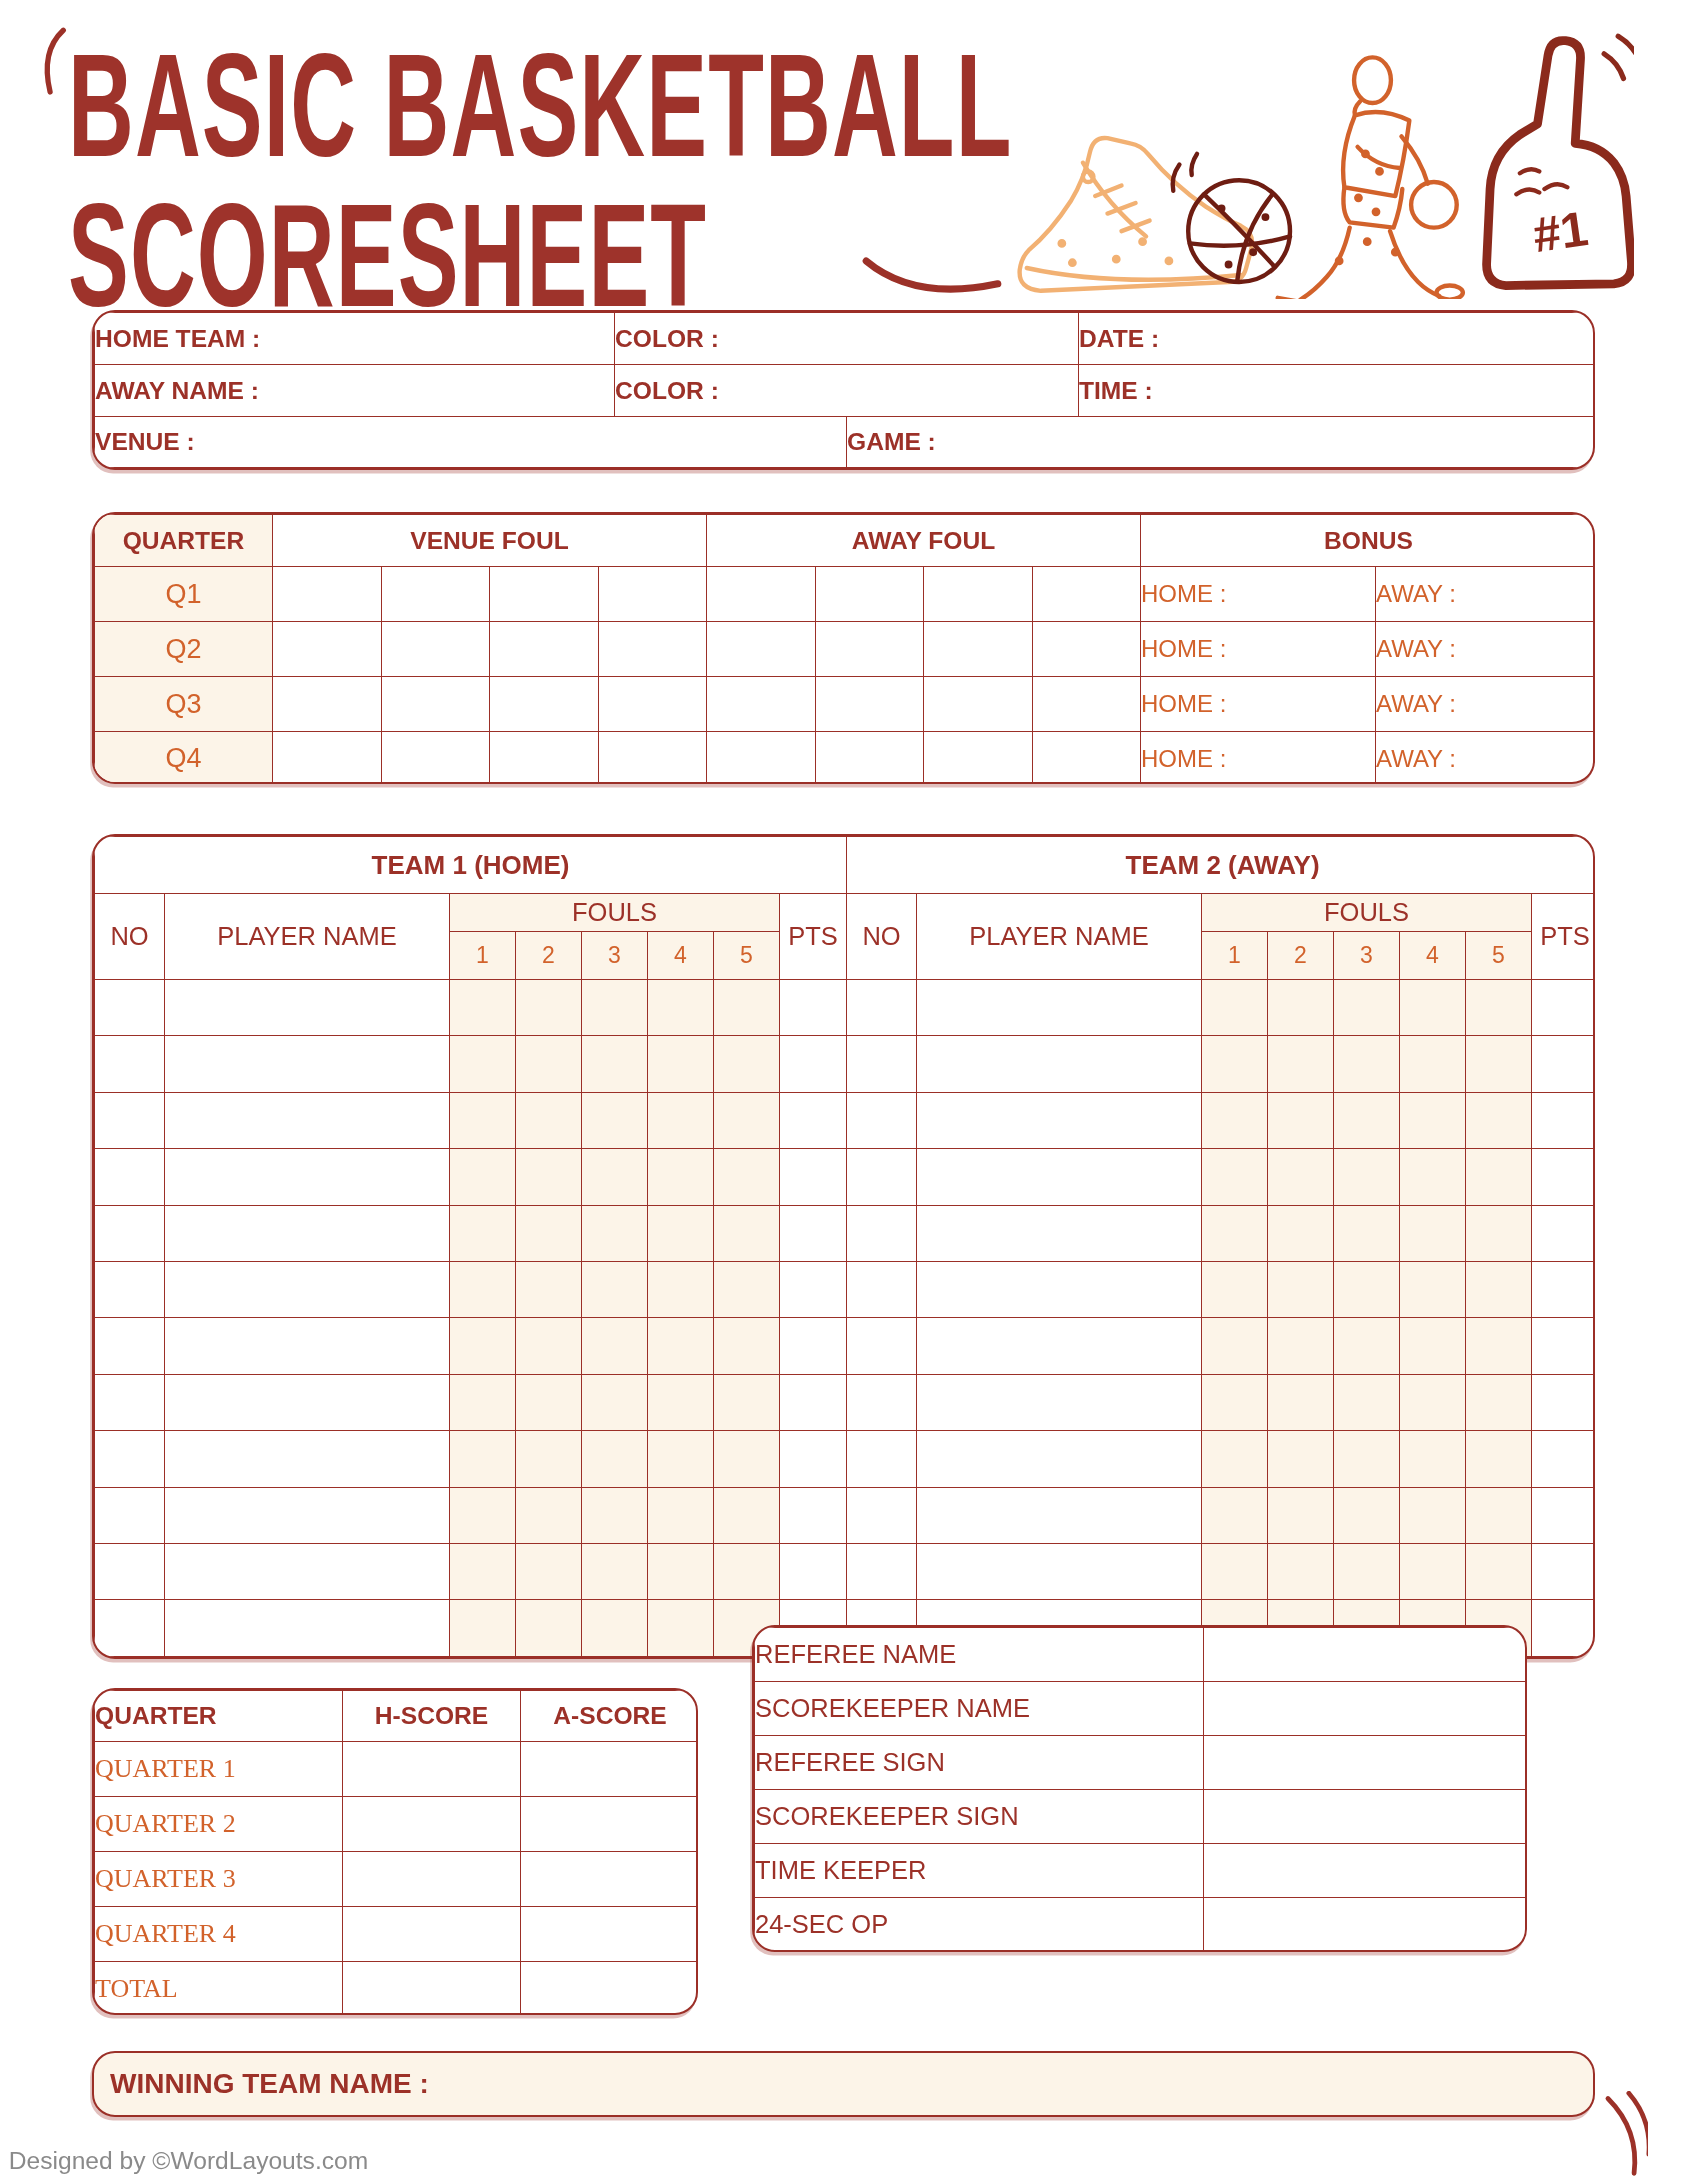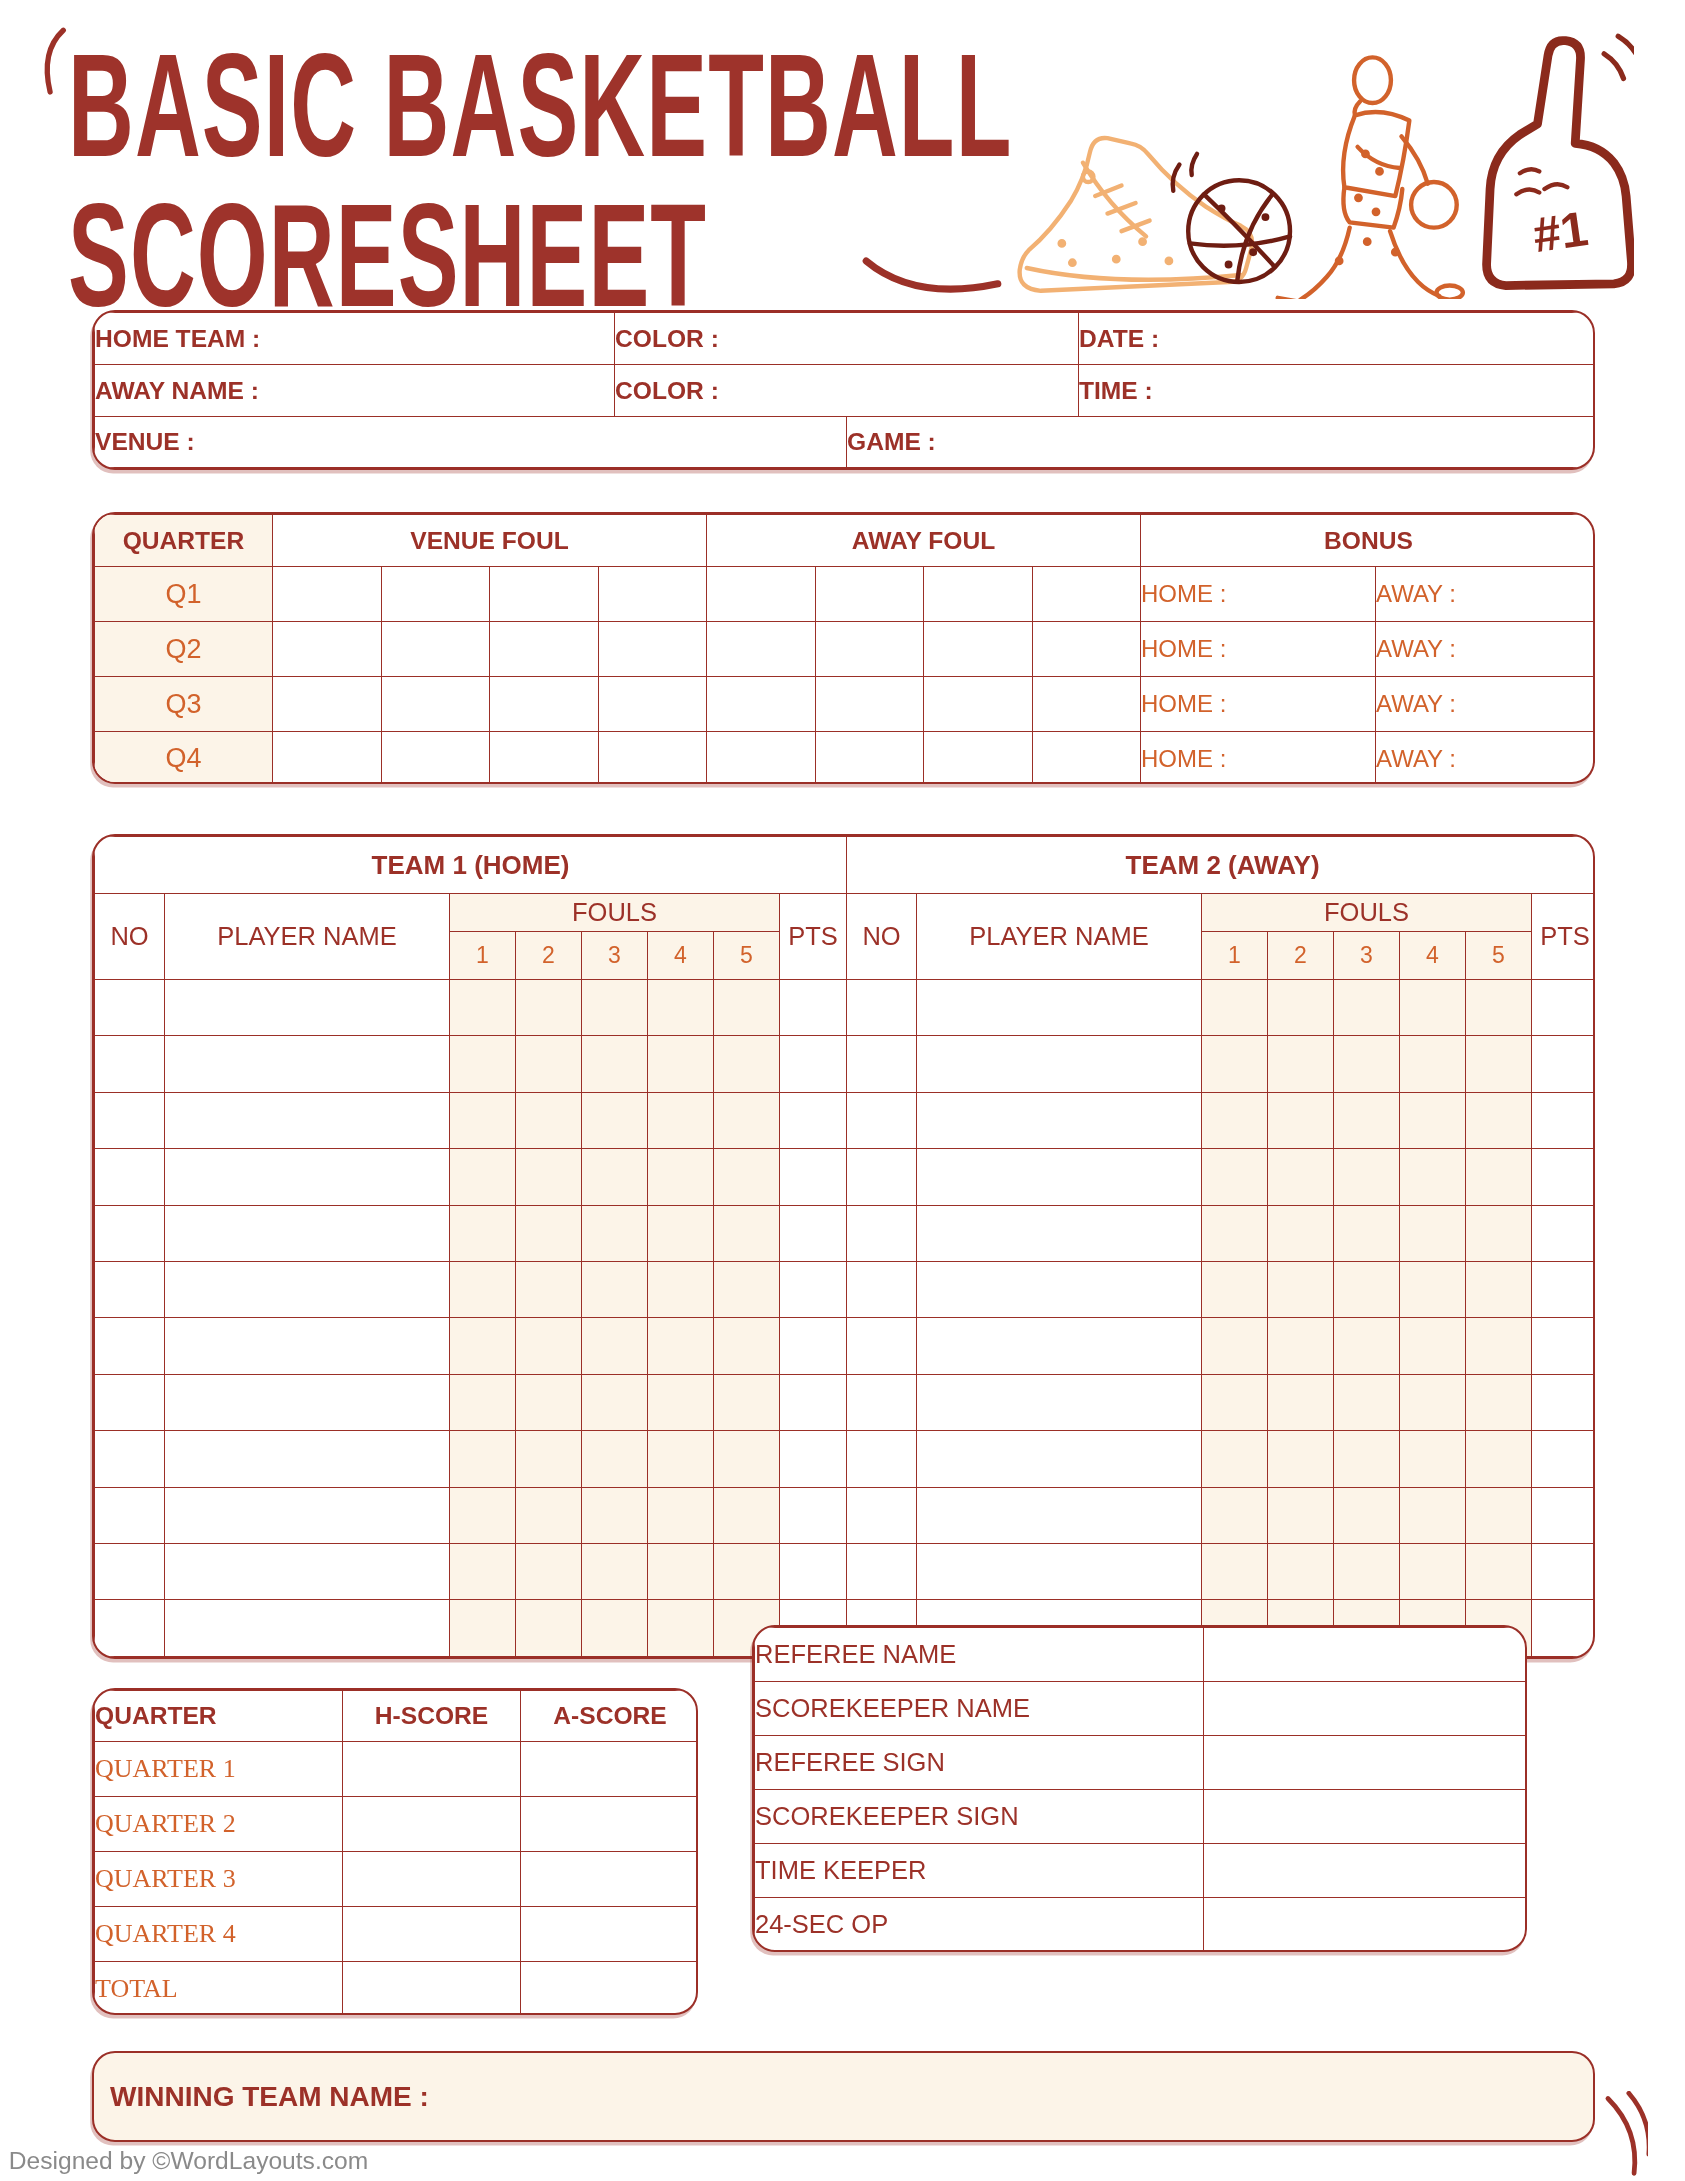--- a/index.html
+++ b/index.html
@@ -34,21 +34,21 @@
   .qcell{color:var(--orange);font-size:27px;text-align:center;}
   .bonus{color:var(--orange);font-size:24px;padding-left:12.3px;}
   .teamhdr{font-weight:bold;color:var(--maroon);font-size:26px;text-align:center;}
   .sub{color:var(--maroon);font-size:25.5px;text-align:center;}
   .fouls-lbl{color:var(--maroon);font-size:25.5px;text-align:center;margin-left:24px;}
   .num{color:var(--orange);font-size:23px;text-align:center;}
   .orow{color:var(--orange);font-size:26px;padding-left:12.3px;font-family:Liberation Serif, serif;}
   .offlbl{color:var(--maroon);font-size:25.5px;padding-left:12.3px;}
   .roster tbody tr.datarow{height:56px;}
 
-  .winning{position:absolute;left:92px;top:2051px;width:1503px;height:91px;
+  .winning{position:absolute;left:92px;top:2051px;width:1503px;height:66px;
     border:2.6px solid var(--border);border-radius:23px;background:var(--cream);
     display:flex;align-items:center;box-shadow:-1.8px 3.5px 0 rgba(155,47,39,.30);}
   .winning span{font-weight:bold;color:var(--maroon);font-size:28px;margin-left:16px;}
 
   .footer{position:absolute;left:8.8px;top:2147px;font-size:24.6px;color:var(--gray);}
 </style>
 </head>
 <body>
 
 <div class="page">

